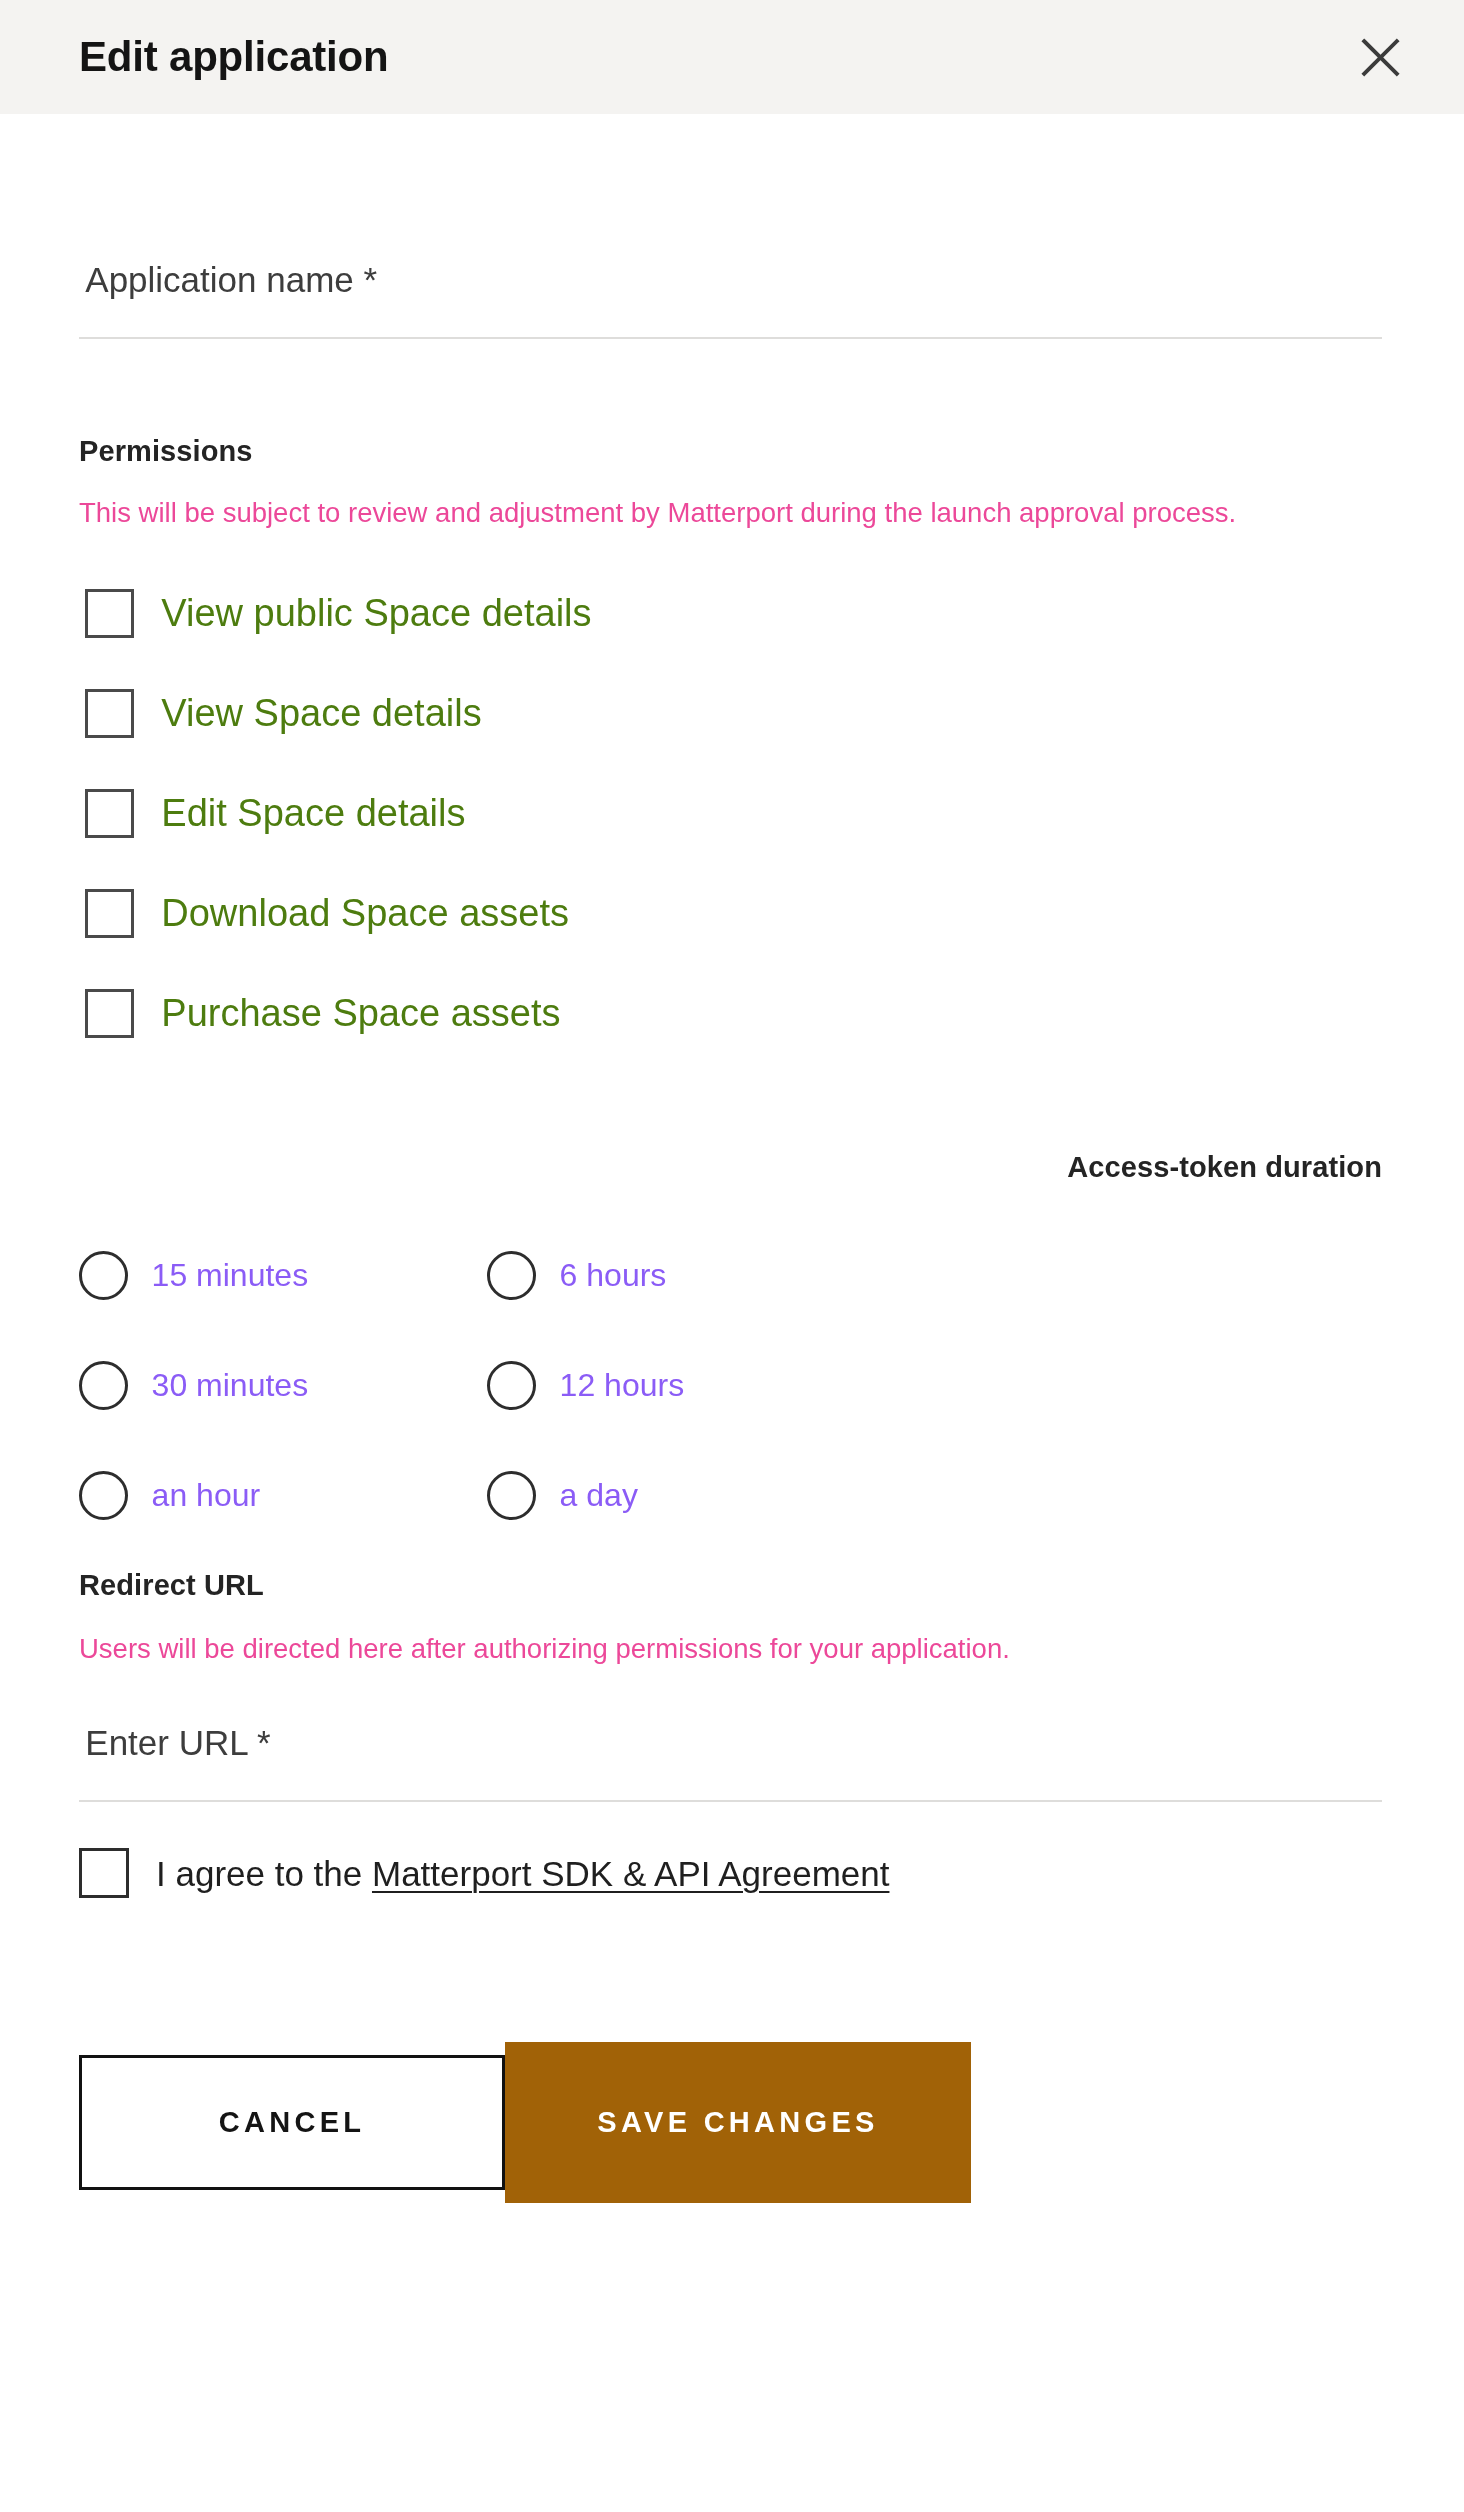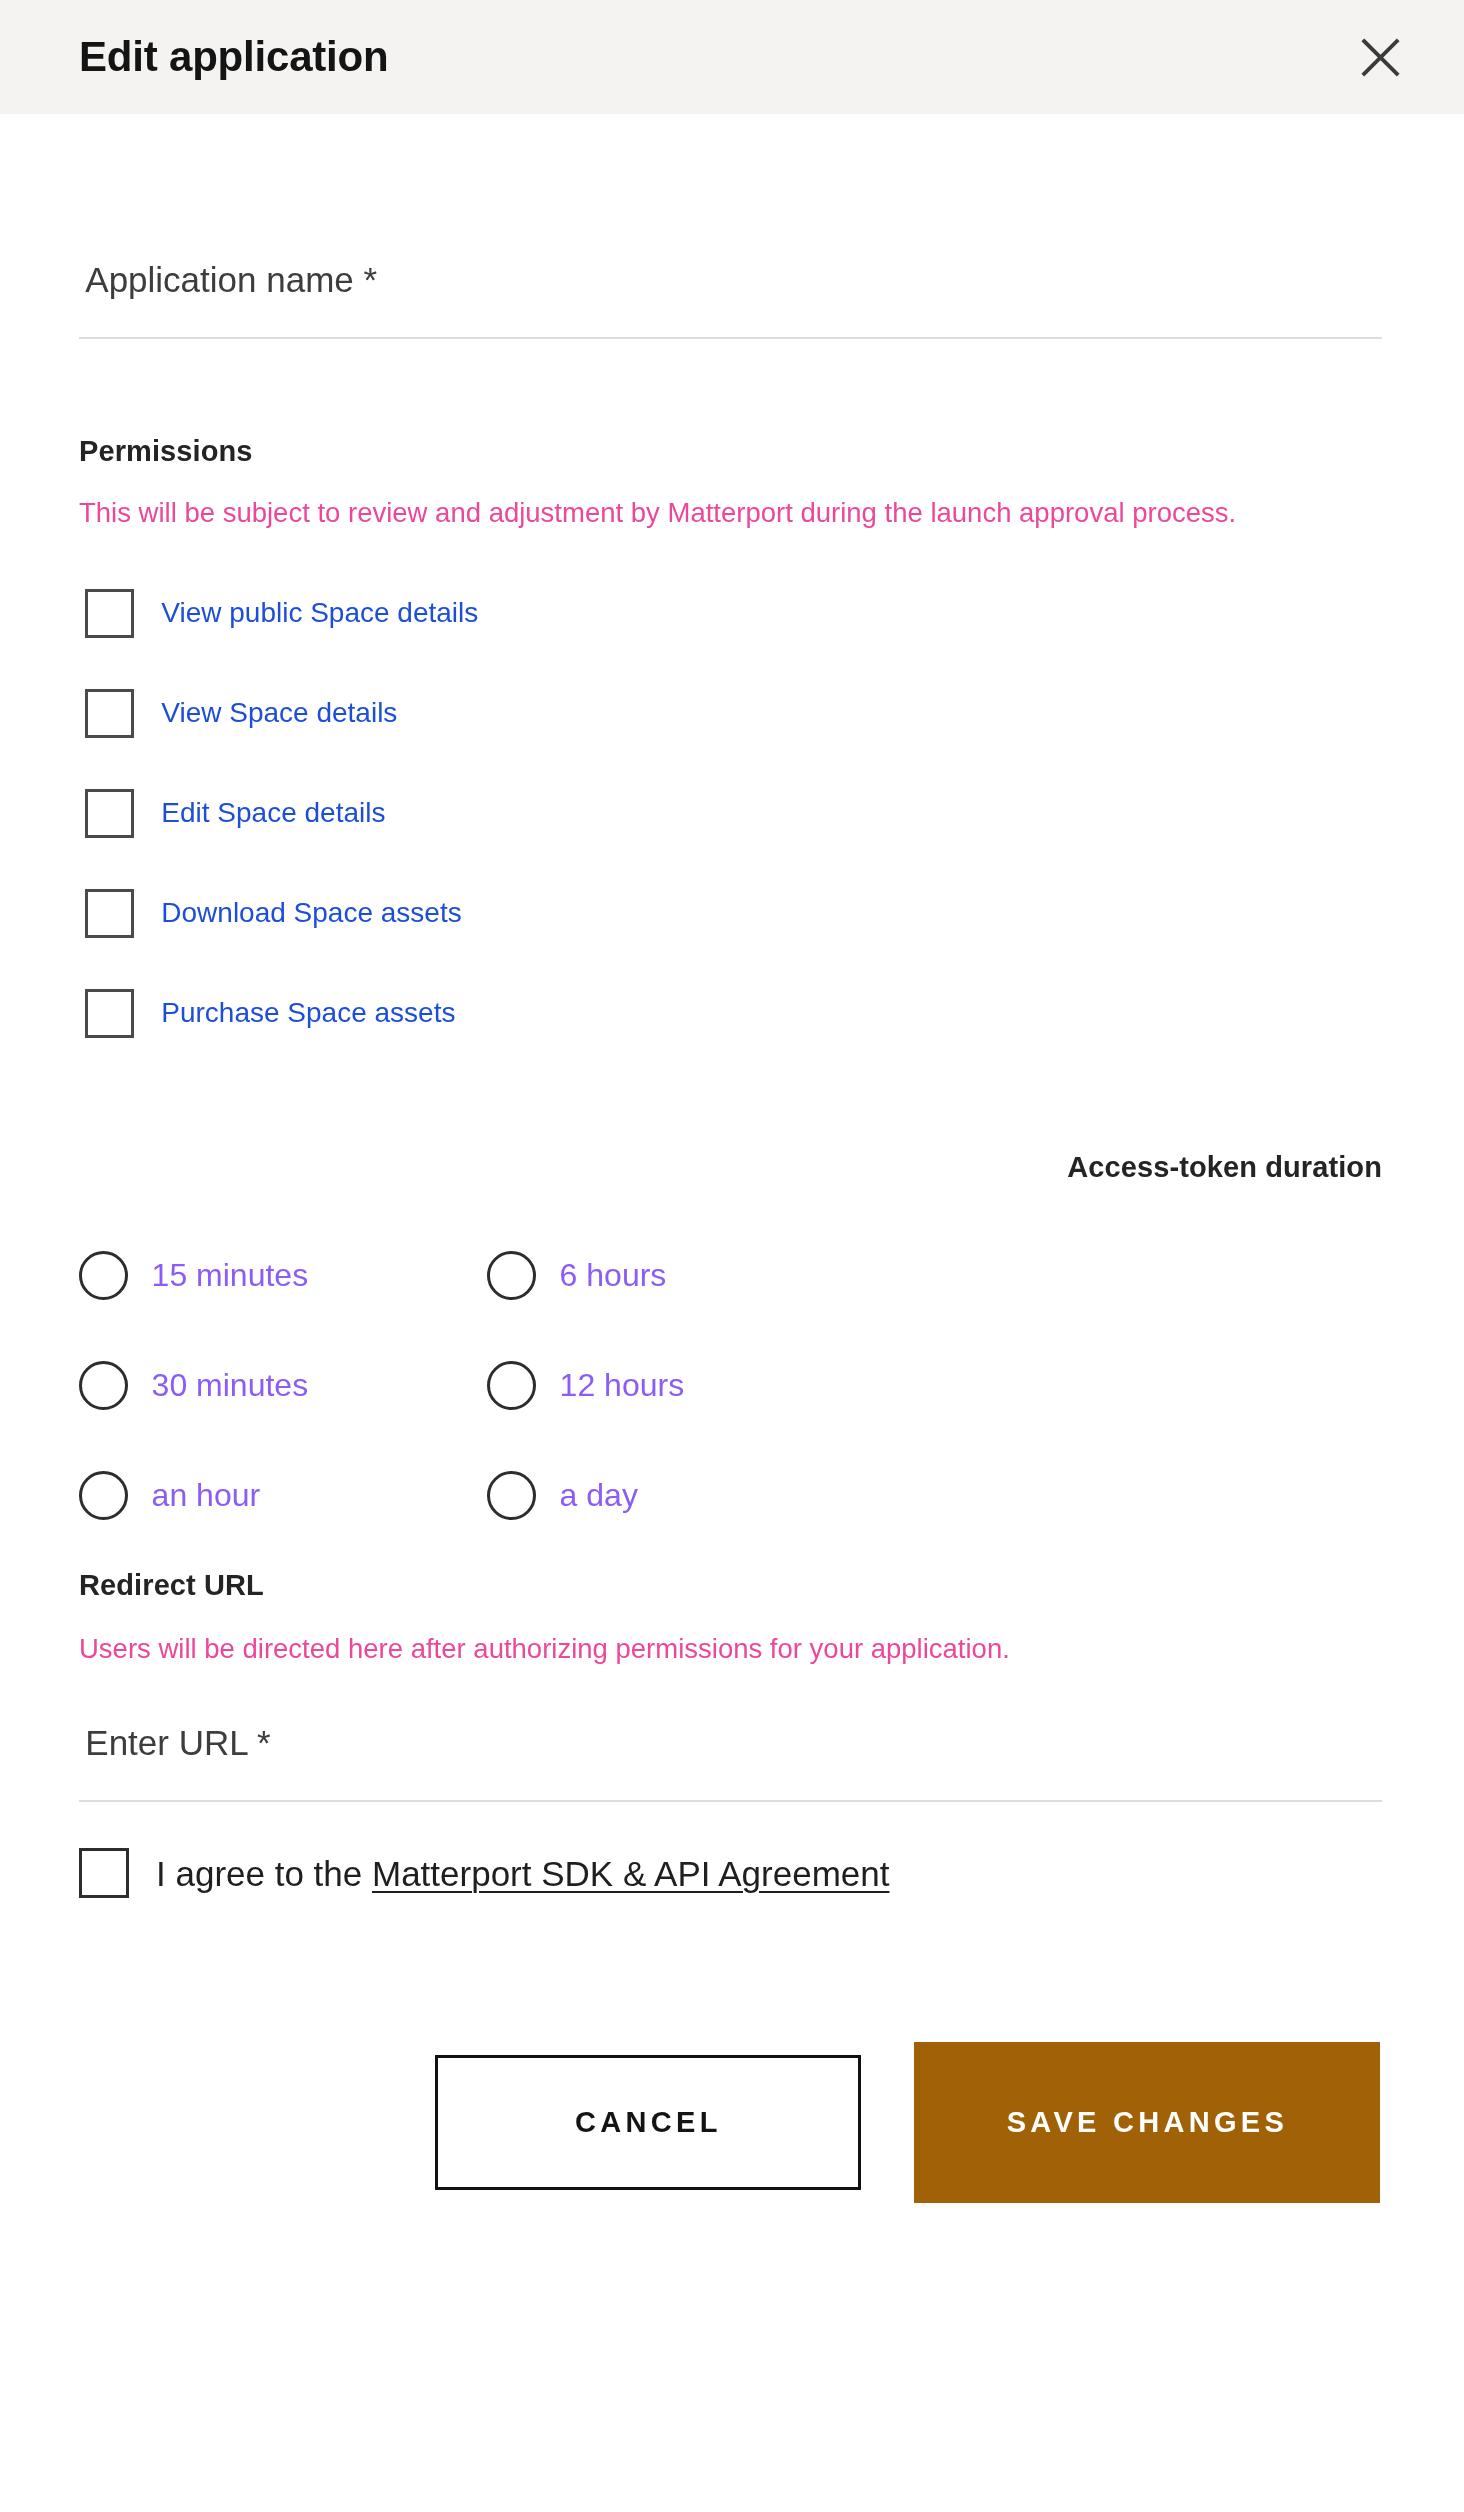--- a/index.html
+++ b/index.html
@@ -107,22 +107,22 @@
   .checkbox {
     width: 49px;
     height: 49px;
     border: 3.1px solid #4a4a4a;
     background: #ffffff;
     box-sizing: border-box;
     flex: 0 0 auto;
     margin-left: 6.3px;
   }
   .check-row .check-label {
-    font-size: 28px;
-    color: #1d4ed8;
+    font-size: 38px;
+    color: #4d7c0f;
     margin-left: 27px;
     line-height: 1;
   }
 
   
   #token-section { margin-top: 88px; text-align: right; }
   .radio-grid {
     margin-top: 36px;
     display: grid;
     grid-template-columns: 408px auto;
@@ -179,25 +179,23 @@
     color: #1f1f1f;
     text-decoration: underline;
     text-underline-offset: 4.7px;
     text-decoration-thickness: 2.4px;
     cursor: pointer;
   }
 
   
   .dialog-footer {
     display: flex;
-    justify-content: flex-end;
     align-items: center;
     margin-top: 144px;
     padding-right: 1.6px;
-    gap: 53px;
   }
   .btn {
     font-family: "Liberation Sans", sans-serif;
     font-size: 29px;
     font-weight: bold;
     letter-spacing: 4.3px;
     text-align: center;
     cursor: pointer;
     box-sizing: border-box;
     line-height: 1;

